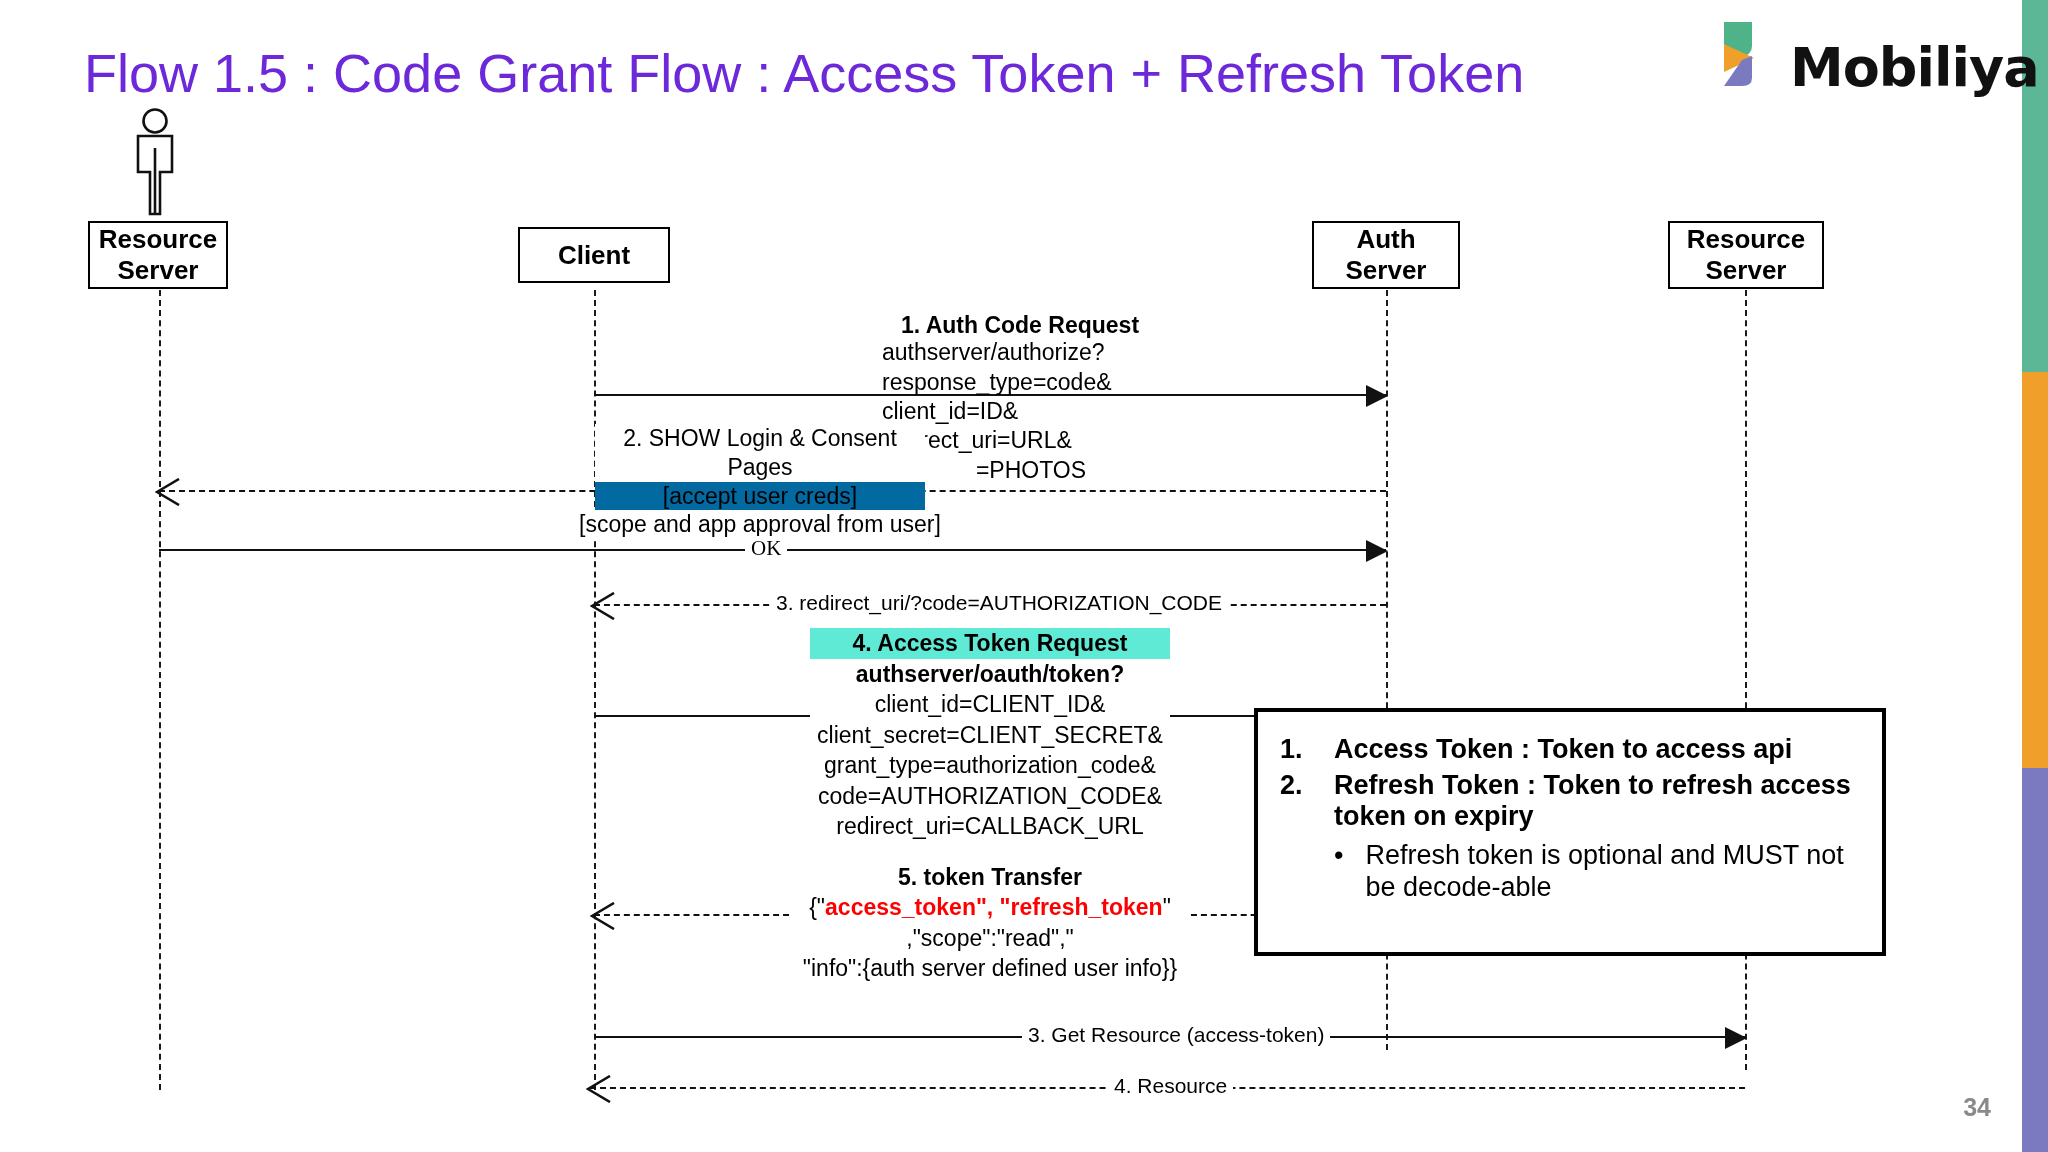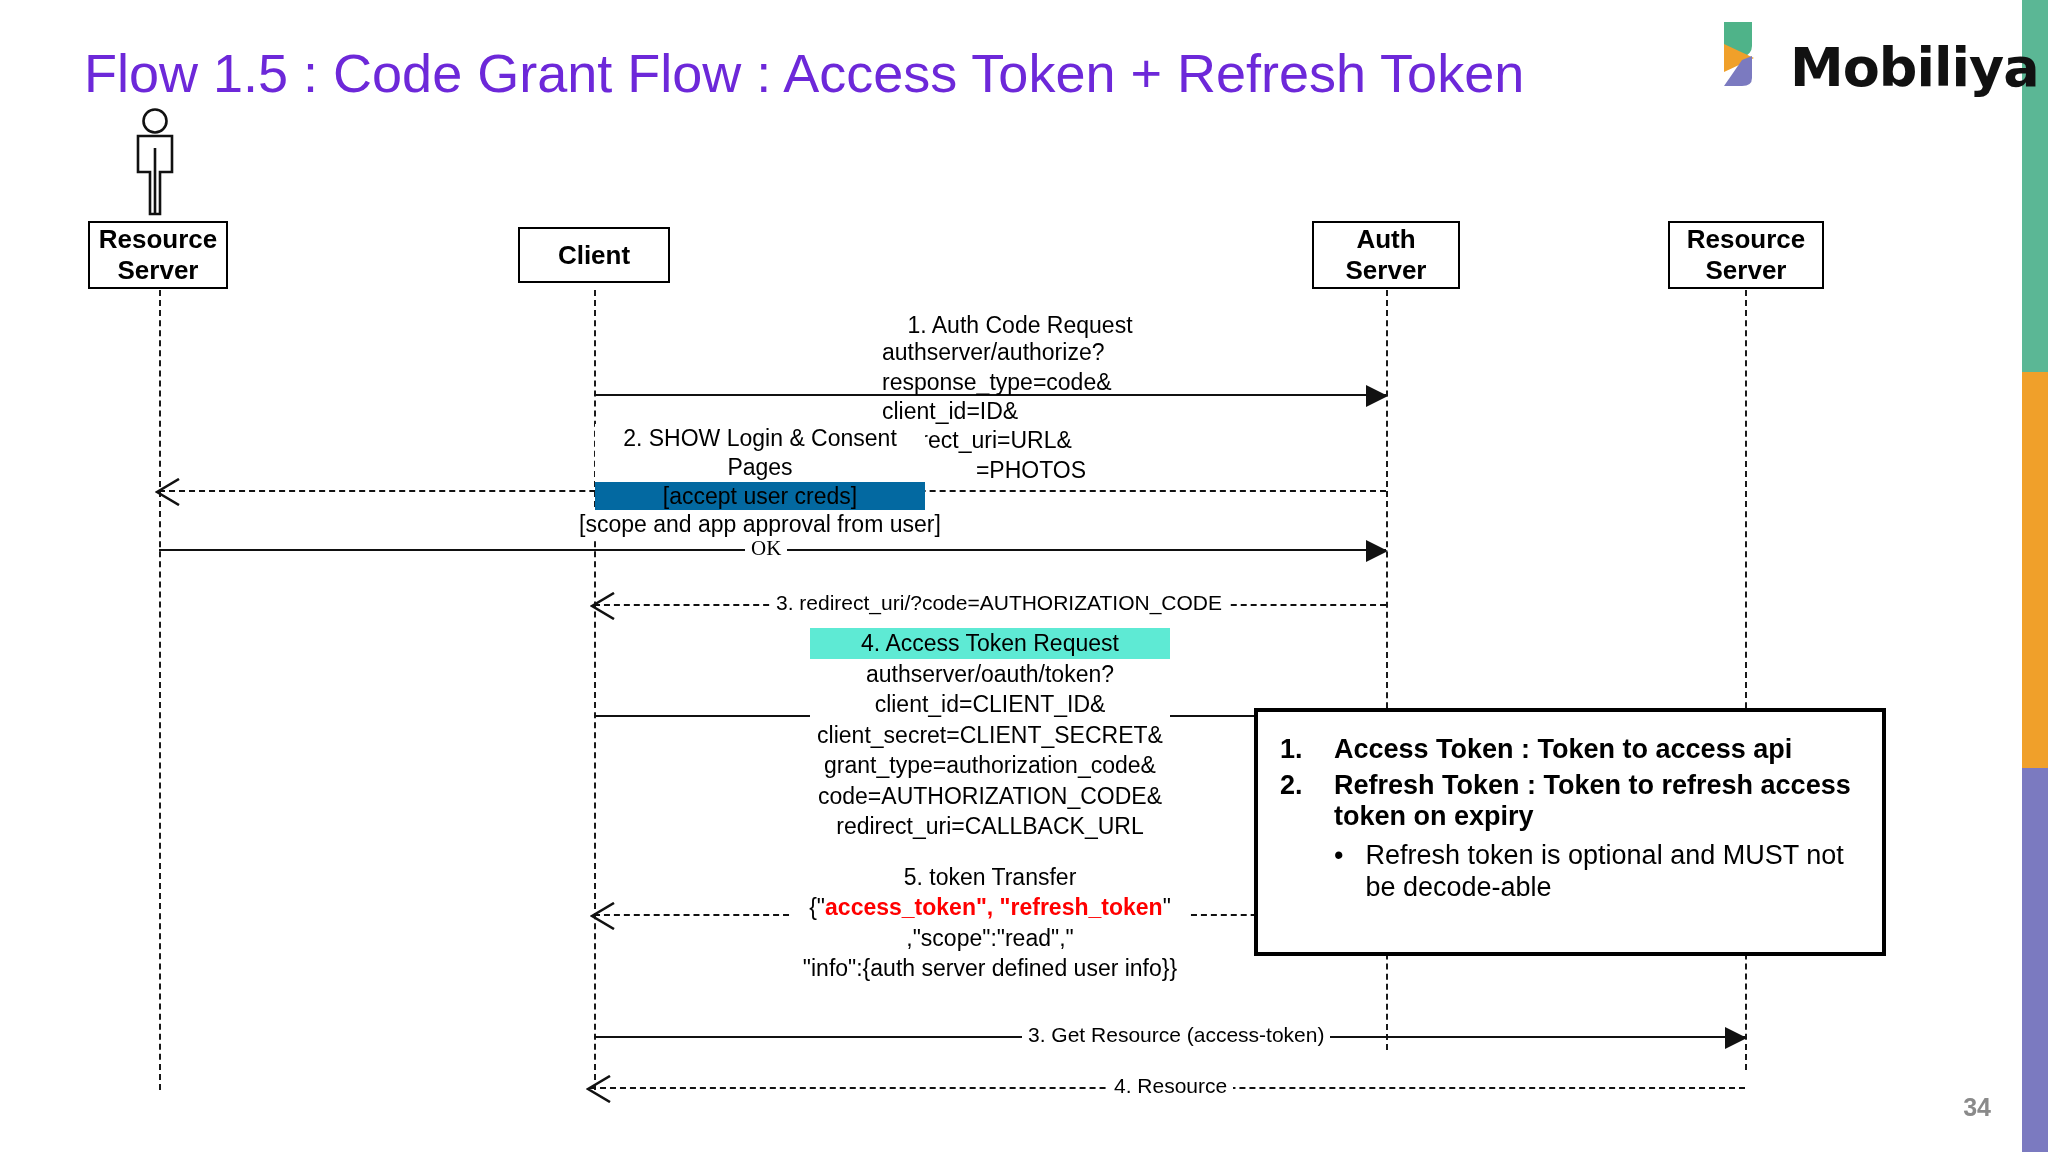--- a/index.html
+++ b/index.html
@@ -59,21 +59,21 @@
     border-left:22px solid #111;right:-2px;
   }
   .arrowhead.left-open{ left:-4px; top:-14px; width:26px;height:28px; }
   .arrowhead.left-open svg{display:block;}
 
   
   .label{
     position:absolute;text-align:center;color:#000;z-index:5;
     background:transparent;line-height:1.05;
   }
-  .label .b{font-weight:400;}
+  .label .b{font-weight:700;}
   .label .red{color:#ff0000;font-weight:700;}
   .lbl-inline{
     position:absolute;background:#fff;color:#000;z-index:5;
     font-size:21px;text-align:center;padding:0 6px;white-space:nowrap;
   }
 
   
   .note{
     position:absolute;border:4px solid #000;background:#fff;z-index:8;
     box-sizing:border-box;padding:22px 26px 18px 22px;

